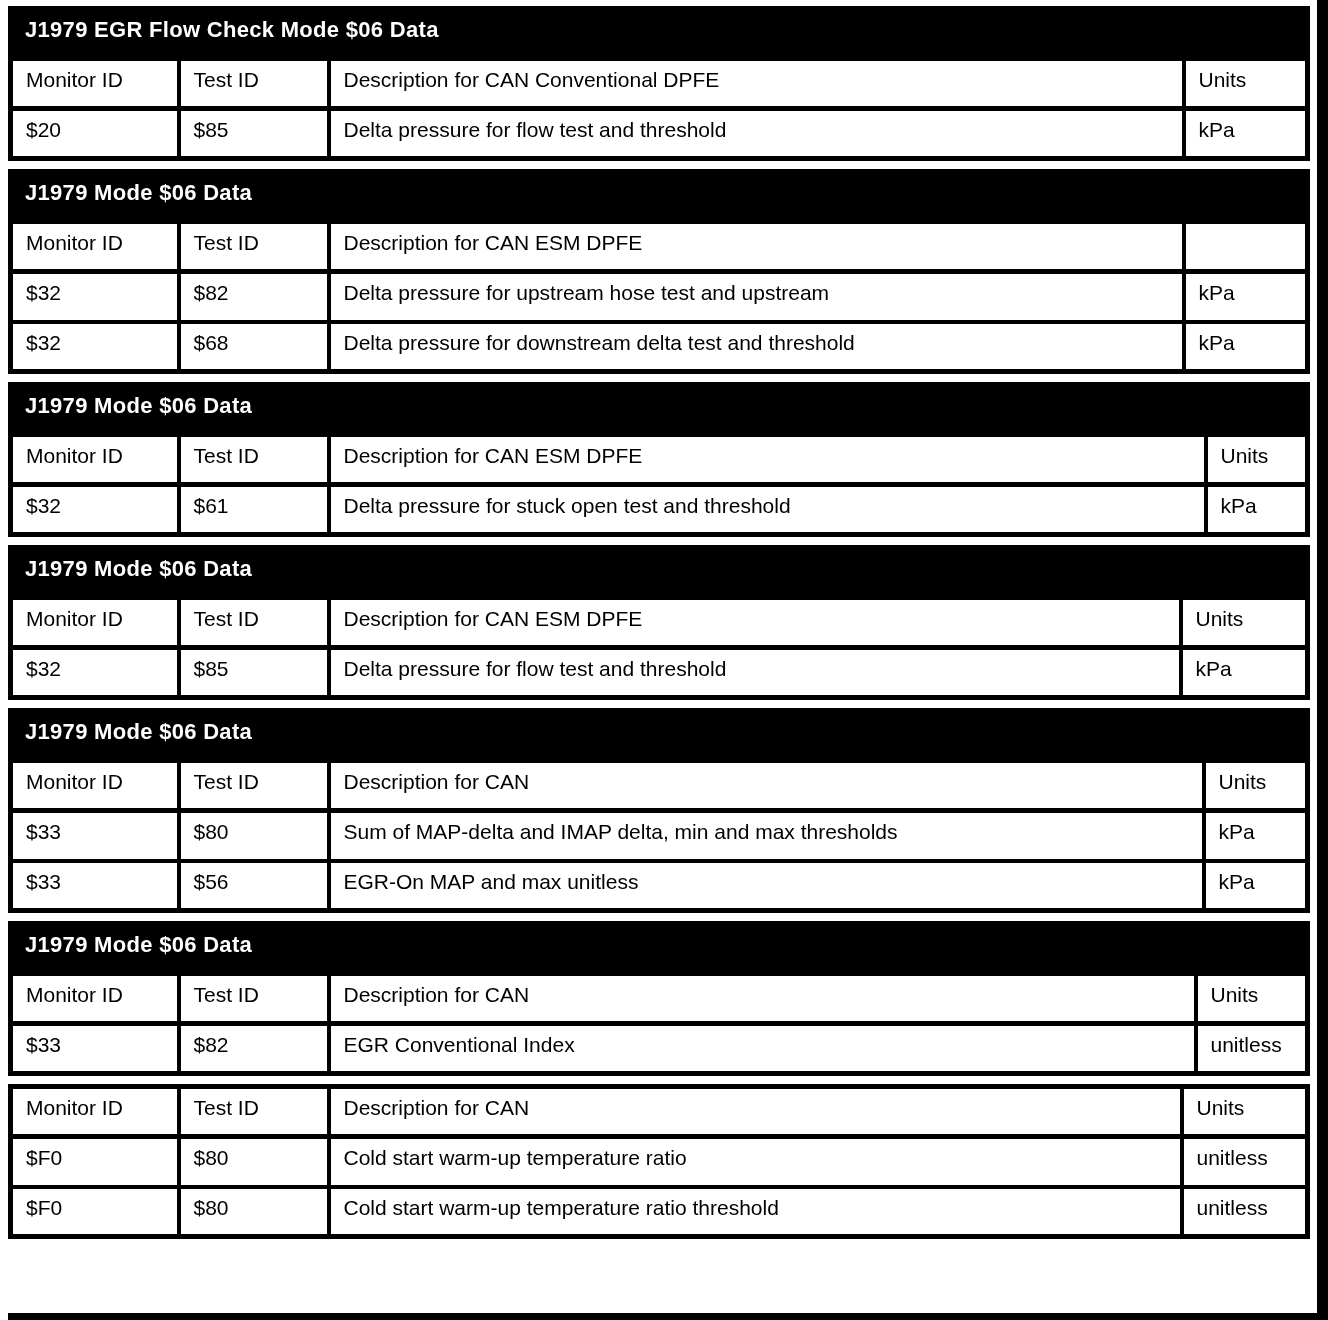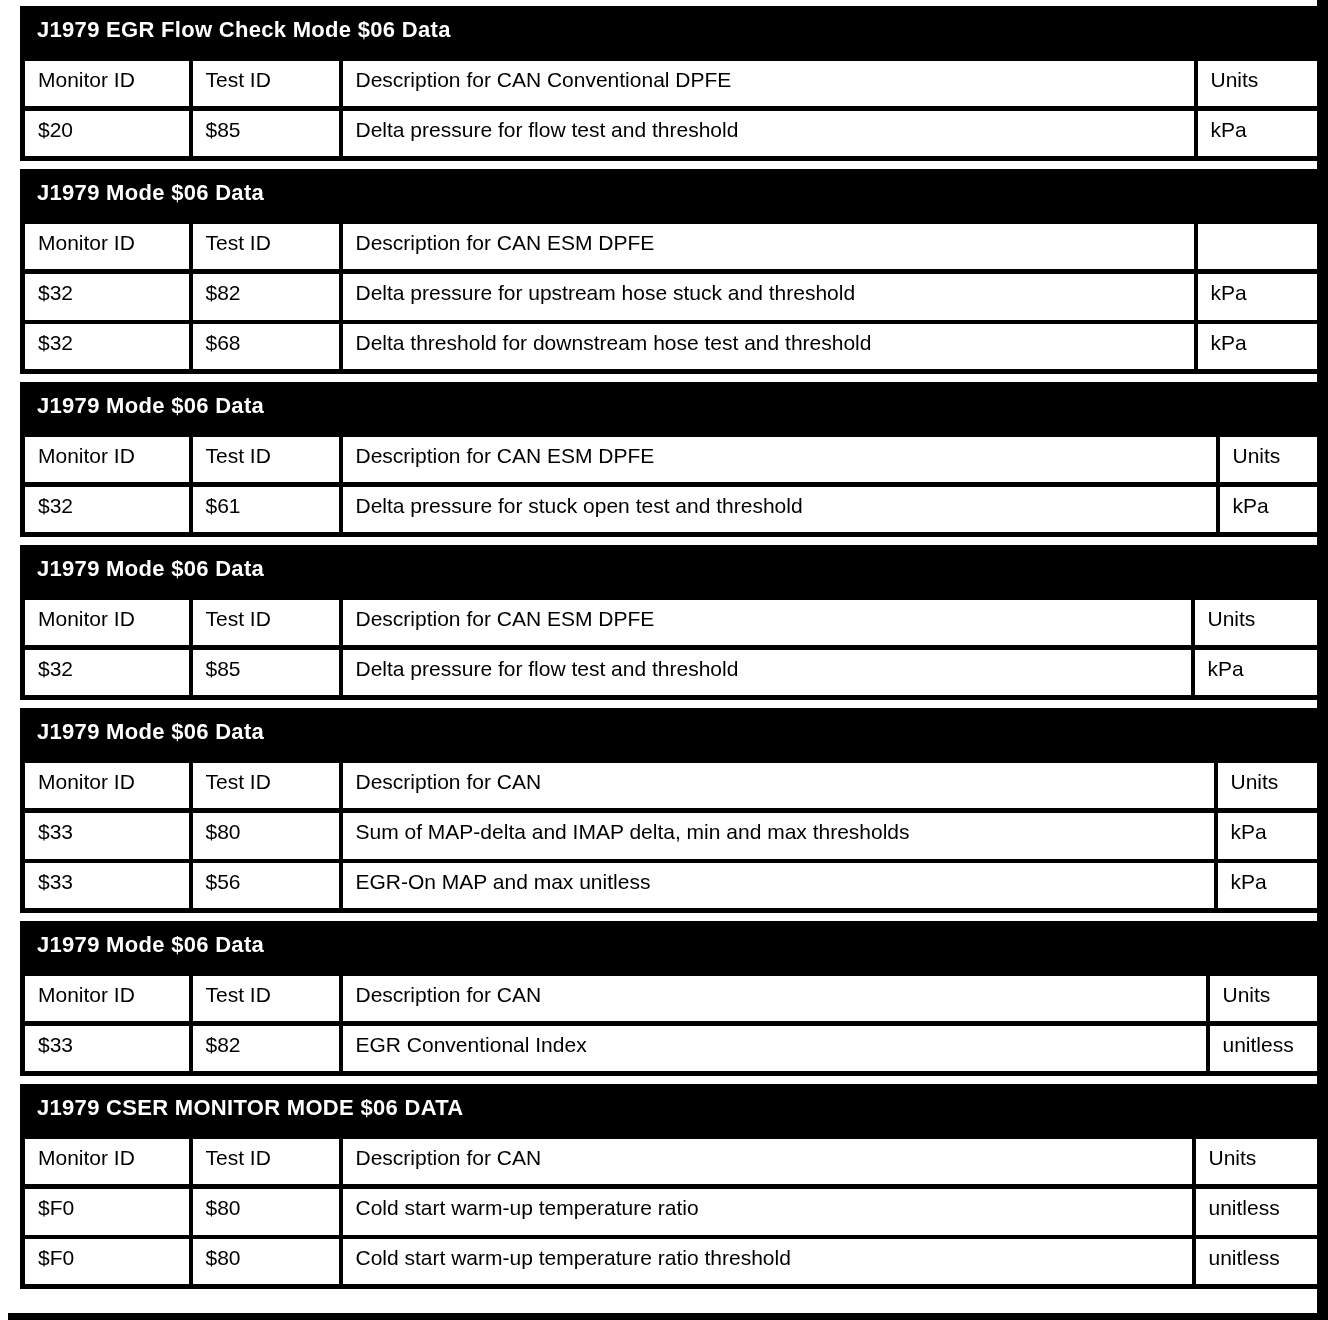--- a/index.html
+++ b/index.html
@@ -24,21 +24,20 @@
     background: #000000;
   }
   .edge-bottom {
     position: absolute; left: 8px; bottom: 0;
     width: calc(100% - 8px); height: 7px;
     background: #000000;
   }
   .section {
     width: 1302px;
     margin-bottom: 8px;
-    margin-left: 12px;
   }
   .titlebar {
     background: #000000;
     color: #ffffff;
     height: 50px;
     font-size: 22px;
     font-weight: bold;
     padding: 11px 0 0 17px;
     letter-spacing: 0.3px;
     white-space: nowrap;
@@ -112,27 +111,27 @@
               <td>Monitor ID</td>
               <td>Test ID</td>
               <td>Description for CAN ESM DPFE</td>
               <td></td>
             </tr>
           </thead>
       <tbody>
             <tr>
               <td>$32</td>
               <td>$82</td>
-              <td>Delta pressure for upstream hose stuck and threshold</td>
+              <td>Delta pressure for upstream hose test and upstream</td>
               <td>kPa</td>
             </tr>
             <tr>
               <td>$32</td>
               <td>$68</td>
-              <td>Delta threshold for downstream hose test and threshold</td>
+              <td>Delta pressure for downstream delta test and threshold</td>
               <td>kPa</td>
             </tr>
           </tbody>
     </table>
   </section>
 
   <section class="section">
     <div class="titlebar">J1979 Mode $06 Data</div>
     <table>
       <colgroup>
@@ -244,21 +243,20 @@
               <td>$33</td>
               <td>$82</td>
               <td>EGR Conventional Index</td>
               <td>unitless</td>
             </tr>
           </tbody>
     </table>
   </section>
 
   <section class="section">
-    <div class="titlebar">J1979 CSER MONITOR MODE $06 DATA</div>
     <table>
       <colgroup>
             <col style="width: 168px;">
             <col style="width: 150px;">
             <col>
             <col style="width: 126px;">
           </colgroup>
       <thead>
             <tr>
               <td>Monitor ID</td>

